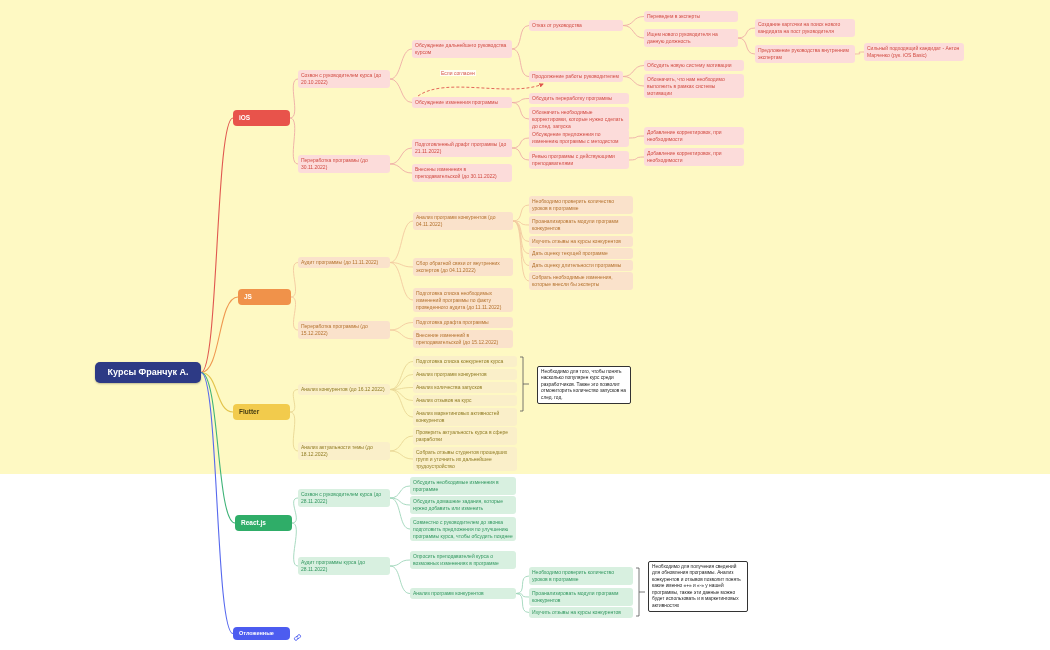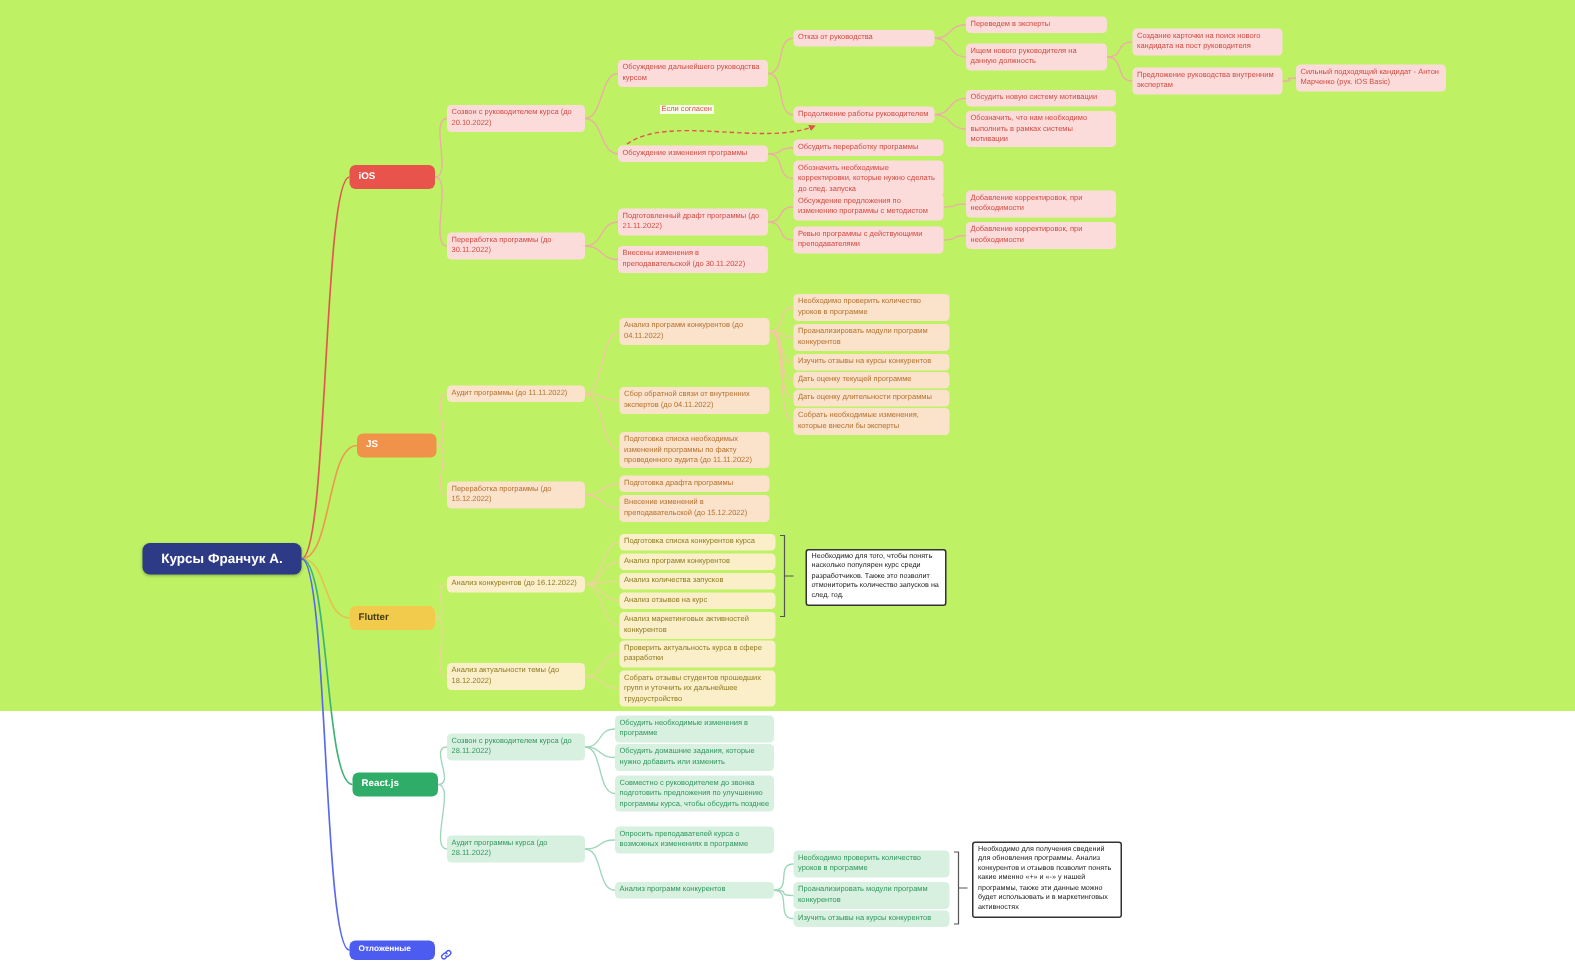--- a/index.html
+++ b/index.html
@@ -1,17 +1,17 @@
 <!DOCTYPE html>
 <html><head>
 <meta charset="utf-8">
 <style>
   html,body{margin:0;padding:0;background:#fff;}
   body{width:1050px;height:650px;overflow:hidden;font-family:"Liberation Sans","DejaVu Sans",sans-serif;}
-  #canvas{position:relative;width:1050px;height:474px;background:#bef264;}
+  #canvas{position:relative;width:1050px;height:474px;background:#fef9c3;}
   #edge-layer{position:absolute;left:0;top:0;z-index:0;}
   .node{position:absolute;z-index:1;box-sizing:border-box;font-size:5px;line-height:1.35;
         padding:2px 3px;border-radius:3px;}
   .root{background:#2d3a85;color:#fff;font-size:9px;font-weight:bold;text-align:center;
         padding:5px 4px;border-radius:5px;box-shadow:0 1px 2px rgba(0,0,0,.25);line-height:1.2;}
   .pill{font-size:6.5px;font-weight:bold;color:#fff;padding:3.5px 6px;border-radius:4px;white-space:nowrap;}
   .ios-pill{background:#e8534b;}
   .js-pill{background:#f0924a;}
   .fl-pill{background:#f2cb4c;color:#463d12;}
   .re-pill{background:#2fad68;}

